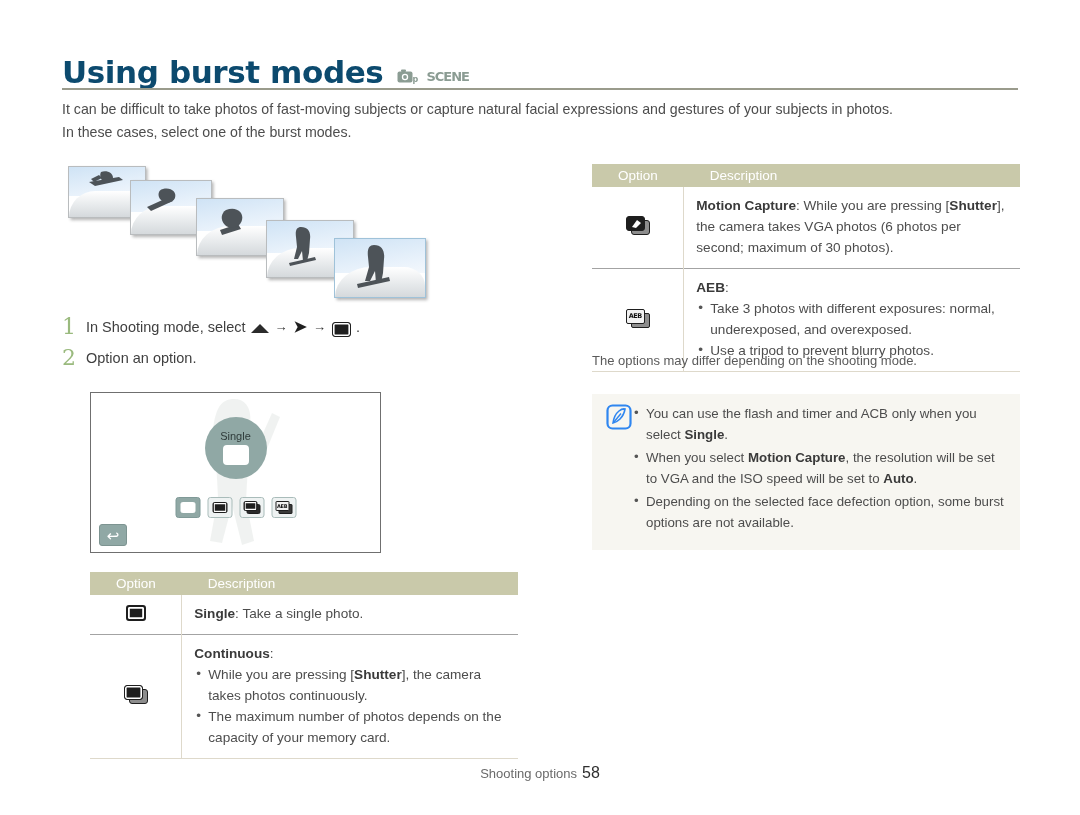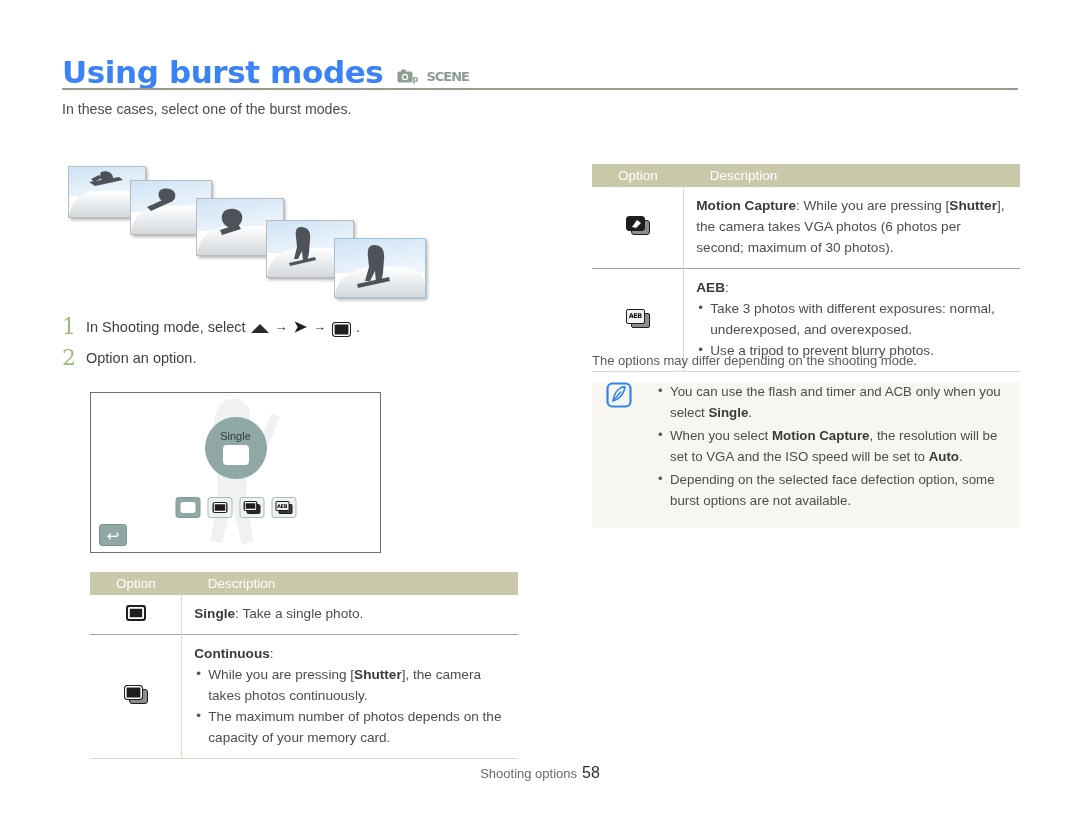--- a/index.html
+++ b/index.html
@@ -13,21 +13,21 @@
     overflow:hidden;
   }
   .page { position:absolute; inset:0; }
 
   
   .title-row {
     position:absolute; left:62px; top:46px; width:956px; height:42px;
     display:flex; align-items:flex-end; gap:14px;
   }
   .title-text {
-    font-size:31px; font-weight:bold; color:#3b82f6;
+    font-size:31px; font-weight:bold; color:#0c4a6e;
     letter-spacing:-0.4px; line-height:1;
     font-family:"DejaVu Sans", sans-serif;
     text-align:right;
   }
   .title-icons { display:flex; align-items:center; gap:7px; padding-bottom:4px; }
   .ico-camp { position:relative; width:22px; height:16px; }
   .ico-scene {
     font-size:13px; font-weight:bold; color:#8b9c93; letter-spacing:-1px;
     font-family:"DejaVu Sans", sans-serif;
   }
@@ -157,23 +157,23 @@
     border-radius:2px; }
   .ic-aeb i:nth-child(1){ left:5px; top:4px; background:#8d8d8d; }
   .ic-aeb i:nth-child(2){ left:0; top:0; background:#f2f2f2; }
   .ic-aeb b { position:absolute; left:3px; top:3px; font-size:6.5px; letter-spacing:-0.4px;
     color:#111; font-family:"DejaVu Sans", sans-serif; }
 
   .tbl-note { position:absolute; font-size:13px; color:#5a5a5a; }
 
   
   .notebox {
-    position:absolute; left:592px; top:382px; width:428px;
-    background:#f7f6f1; padding:0 14px 14px 14px;
-    display:flex; gap:24px;
+    position:absolute; left:592px; top:394px; width:428px;
+    background:#f7f6f1; padding:10px 14px 14px 14px;
+    display:flex; gap:0;
   }
   .note-icon { flex:none; width:26px; height:26px; }
   .note-list { font-size:13.3px; line-height:20.5px; color:#4d4d4d; }
   .note-list li { margin-bottom:3px; }
 
   
   .footer {
     position:absolute; left:0; right:0; top:764px; text-align:center;
     font-size:13px; color:#6a6a6a;
   }
@@ -195,20 +195,21 @@
           <circle cx="8" cy="9" r="1.9" fill="#8b9c93"></circle>
           <text x="15.5" y="14" font-family="DejaVu Sans, sans-serif" font-size="8" font-weight="bold" fill="#8b9c93">p</text>
         </svg>
       </span>
       <span class="ico-scene">SCENE</span>
     </div>
   </div>
   <div class="title-rule"></div>
 
   <div class="intro">
+    <div>It can be difficult to take photos of fast-moving subjects or capture natural facial expressions and gestures of your subjects in photos.</div>
     <div>In these cases, select one of the burst modes.</div>
   </div>
 
   <div class="photos">
 
     <div class="photo" style="left:6px; top:6px; width:78px; height:52px;">
       <div class="sky"></div>
         <div class="snow"></div>
       <svg width="46" height="30" viewBox="0 0 46 30" style="left:14px; top:3px;">
         <path d="M6 12 L36 7 L40 10 L12 16 Z" fill="#4d5358"></path>

